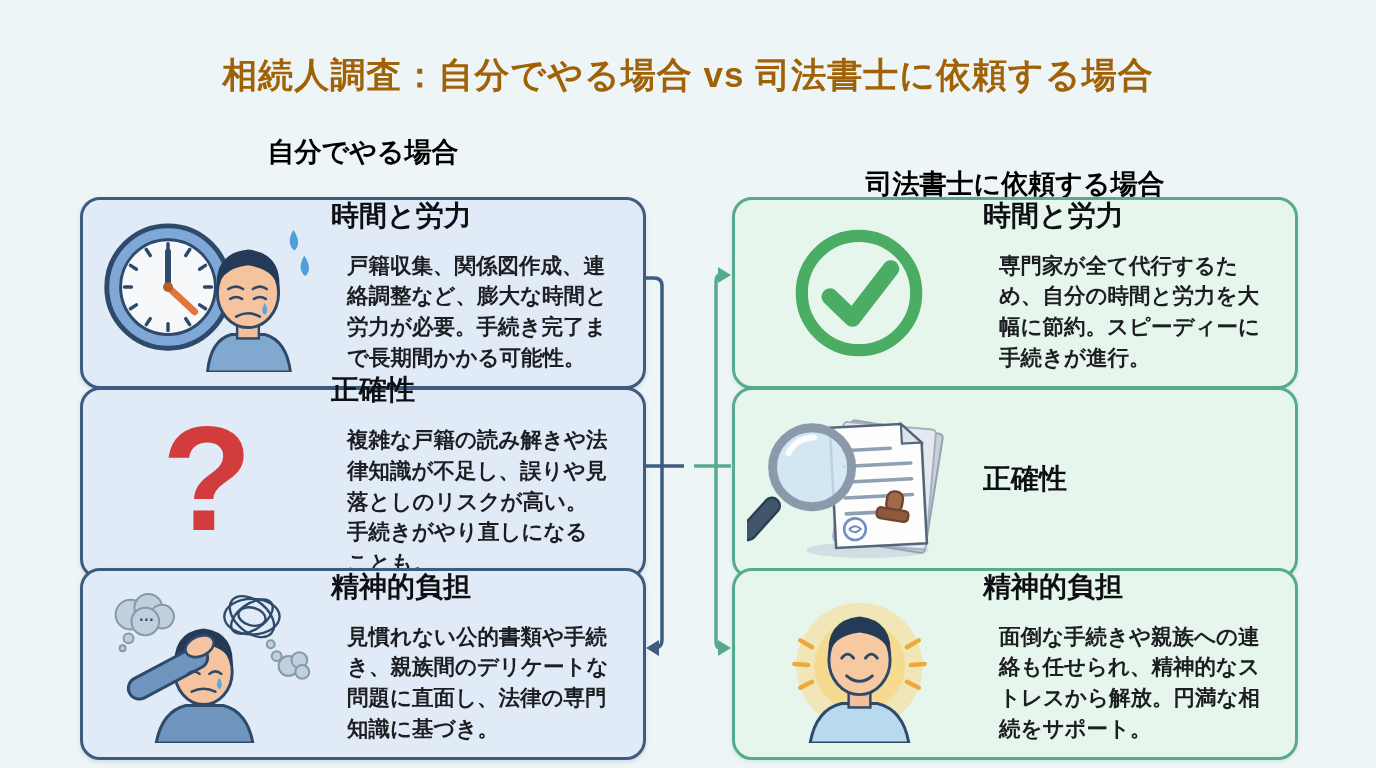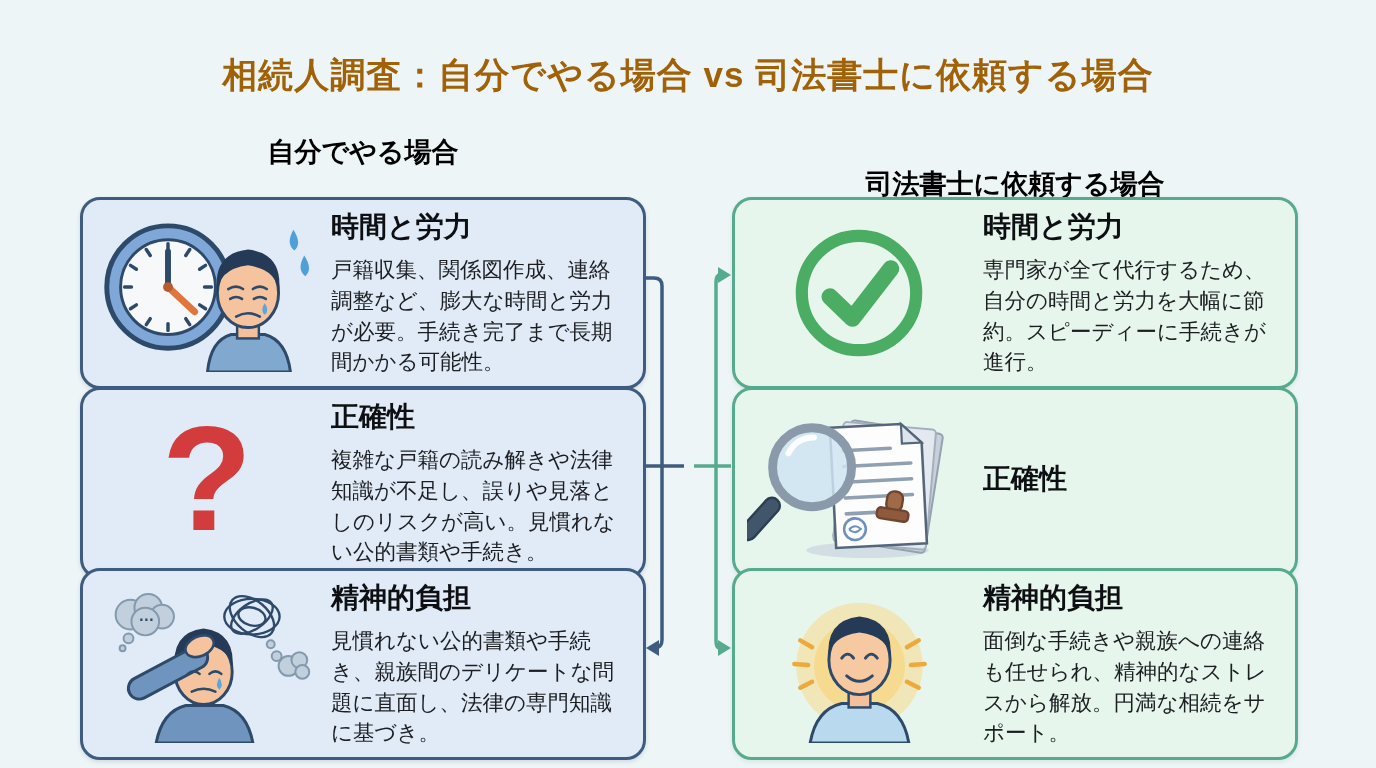--- a/index.html
+++ b/index.html
@@ -34,21 +34,21 @@
     box-shadow:0 2px 4px rgba(86,170,141,.18);
   }
   .row1{top:197px;}  .row2{top:387px;}  .row3{top:568px;}
   .card-icon{
     flex:0 0 248px;display:flex;align-items:center;justify-content:center;
     height:100%;
   }
   .card-text{flex:1;padding-right:18px;}
   .card-title{font-size:28px;font-weight:700;margin:0 0 9px 0;color:#0d0f12;}
   .card-body{
-    font-size:21.5px;font-weight:400;line-height:1.43;margin:0;
+    font-size:21.5px;font-weight:700;line-height:1.43;margin:16px;
     color:#1c1e22;max-width:308px;
   }
   .qmark{
     font-size:148px;font-weight:700;color:#d23c3c;line-height:1;
     transform:translateY(-4px);
   }
   .connectors{position:absolute;left:600px;top:190px;width:180px;height:560px;}
 </style>
 </head>
 <body>
@@ -101,21 +101,21 @@
     <p class="card-body">戸籍収集、関係図作成、連絡調整など、膨大な時間と労力が必要。手続き完了まで長期間かかる可能性。</p>
   </div>
 </div>
 
 <div class="card left row2">
   <div class="card-icon">
     <div class="qmark">?</div>
   </div>
   <div class="card-text">
     <h3 class="card-title">正確性</h3>
-    <p class="card-body">複雑な戸籍の読み解きや法律知識が不足し、誤りや見落としのリスクが高い。見慣れない公的書類や手続き。</p>
+    <p class="card-body">複雑な戸籍の読み解きや法律知識が不足し、誤りや見落としのリスクが高い。手続きがやり直しになることも。</p>
   </div>
 </div>
 
 <div class="card left row3">
   <div class="card-icon">
     <svg width="225" height="158" viewBox="0 0 220 160">
       <g fill="#c2cfdd" stroke="#8399ad" stroke-width="2">
         <circle cx="32" cy="30" r="15"></circle>
           <circle cx="50" cy="23" r="14"></circle>
         <circle cx="64" cy="32" r="12"></circle>

